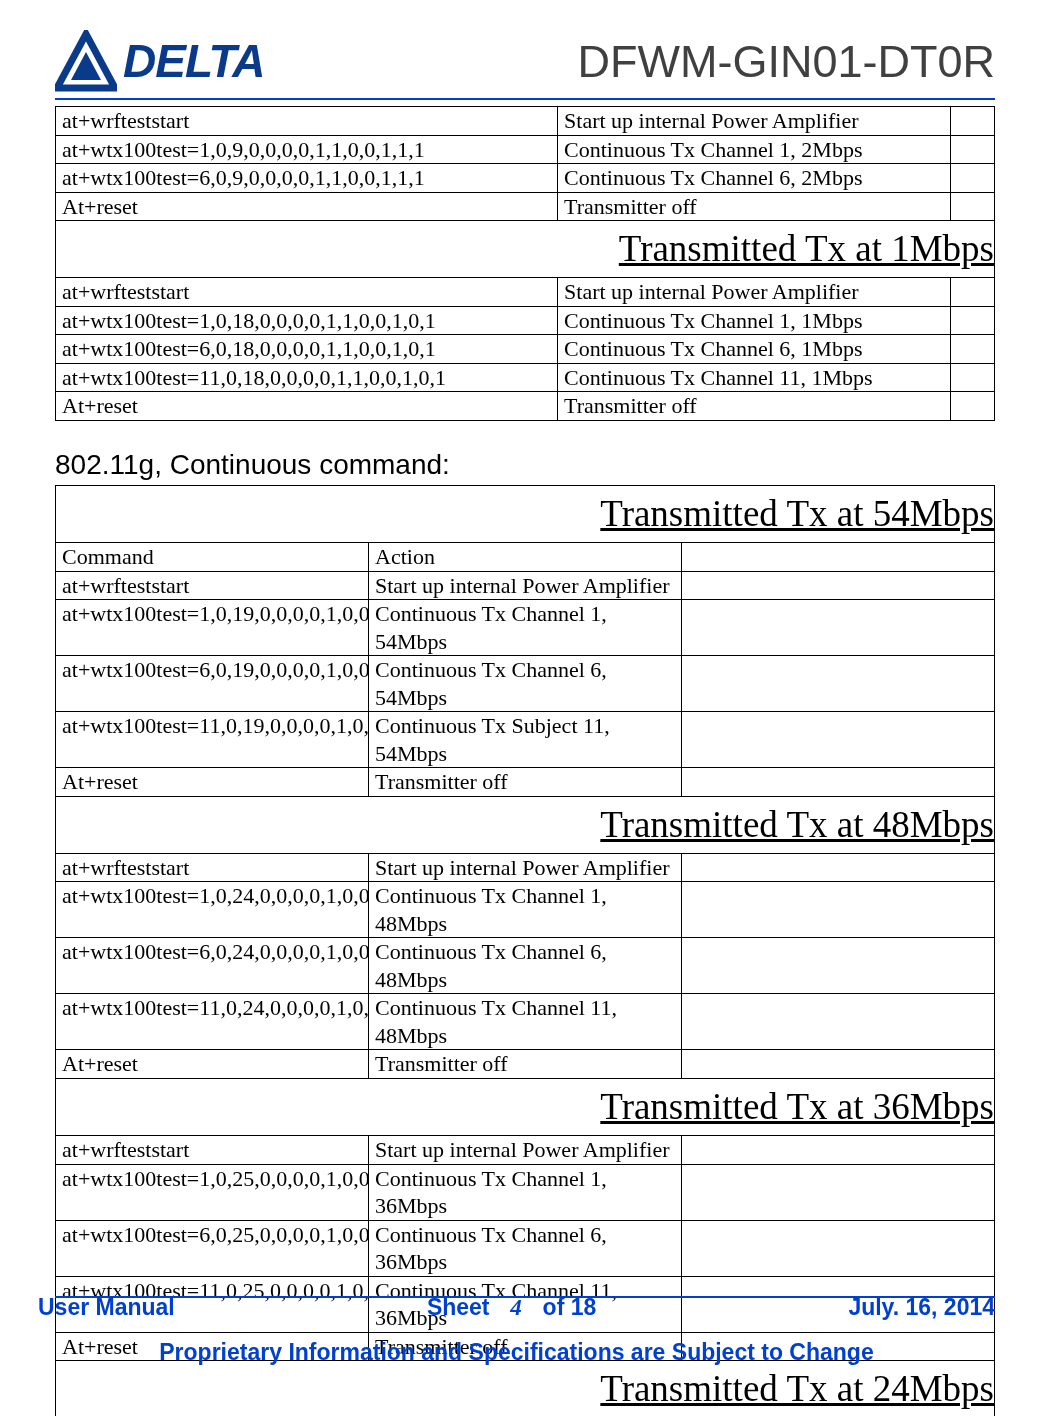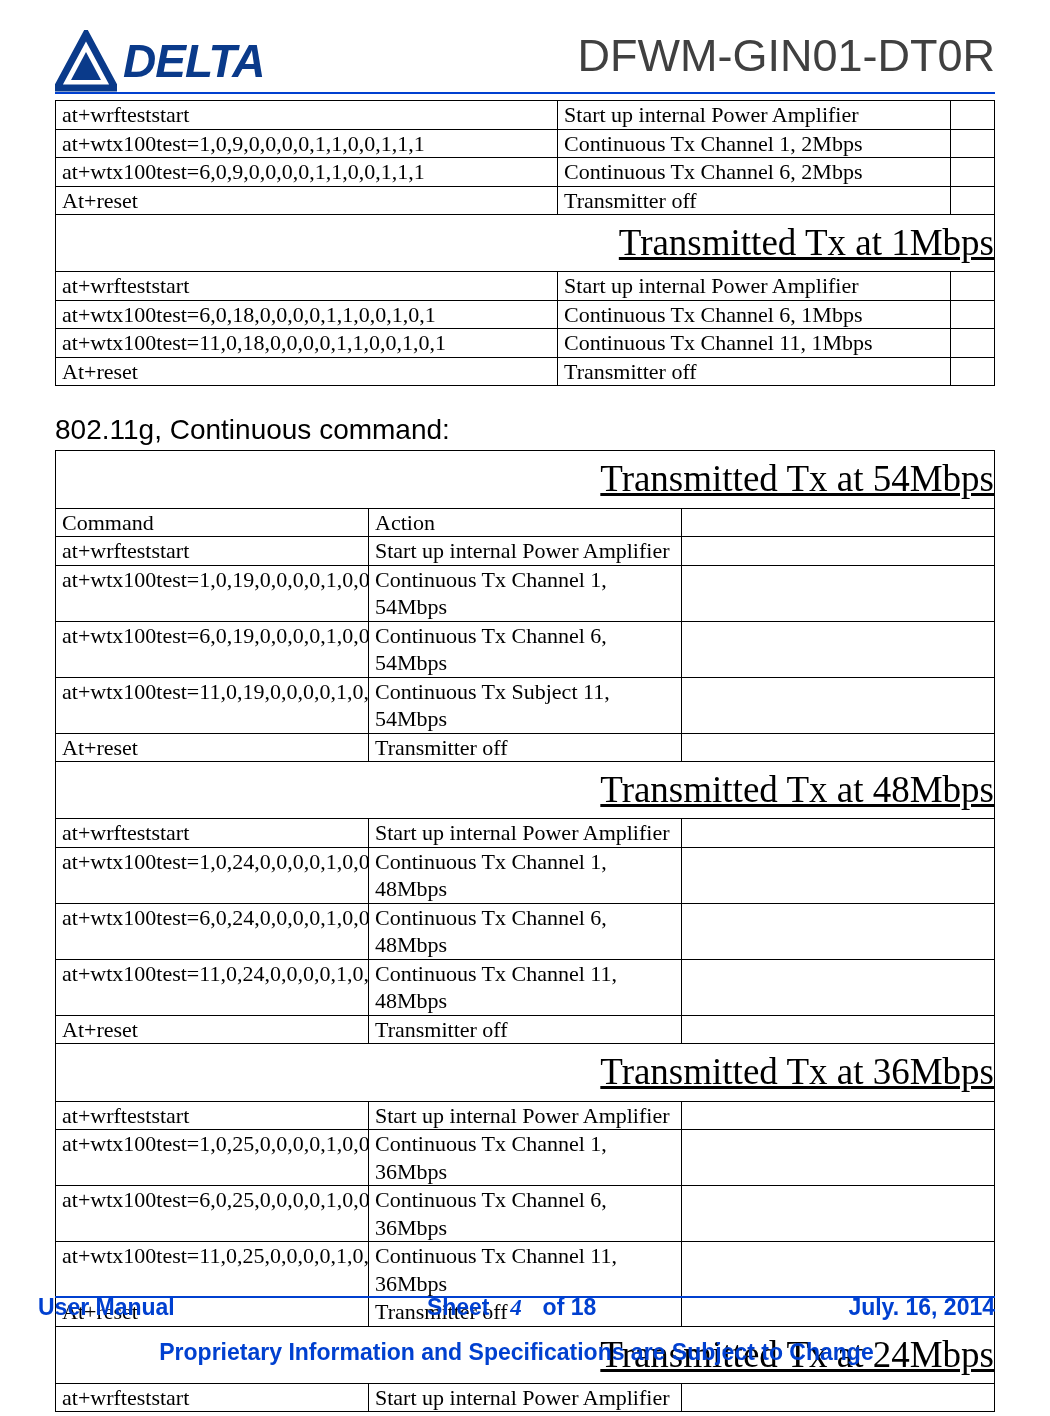--- a/index.html
+++ b/index.html
@@ -9,21 +9,22 @@
       background: white;
       font-family: "Times New Roman", serif;
       font-size: 22px;
       color: black;
       padding: 30px 55px 40px 55px;
       position: relative;
     }
     .header {
       display: flex;
       justify-content: space-between;
-      align-items: flex-start;
+      align-items: flex-end;
+      margin-bottom: 6px;
     }
     .logo {
       display: flex;
       align-items: center;
       gap: 6px;
     }
     .logo-text {
       font-family: Arial, sans-serif;
       font-weight: 900;
       font-size: 46px;
@@ -141,20 +142,25 @@
         <td class="col1">At+reset</td>
         <td class="col2">Transmitter off</td>
         <td class="col3"></td>
       </tr>
       <tr>
         <td colspan="3" class="section">Transmitted Tx at 1Mbps</td>
       </tr>
       <tr>
         <td class="col1">at+wrfteststart</td>
         <td class="col2">Start up internal Power Amplifier</td>
+        <td class="col3"></td>
+      </tr>
+      <tr>
+        <td class="col1">at+wtx100test=1,0,18,0,0,0,0,1,1,0,0,1,0,1</td>
+        <td class="col2">Continuous Tx Channel 1, 1Mbps</td>
         <td class="col3"></td>
       </tr>
       <tr>
         <td class="col1">at+wtx100test=6,0,18,0,0,0,0,1,1,0,0,1,0,1</td>
         <td class="col2">Continuous Tx Channel 6, 1Mbps</td>
         <td class="col3"></td>
       </tr>
       <tr>
         <td class="col1">at+wtx100test=11,0,18,0,0,0,0,1,1,0,0,1,0,1</td>
         <td class="col2">Continuous Tx Channel 11, 1Mbps</td>

